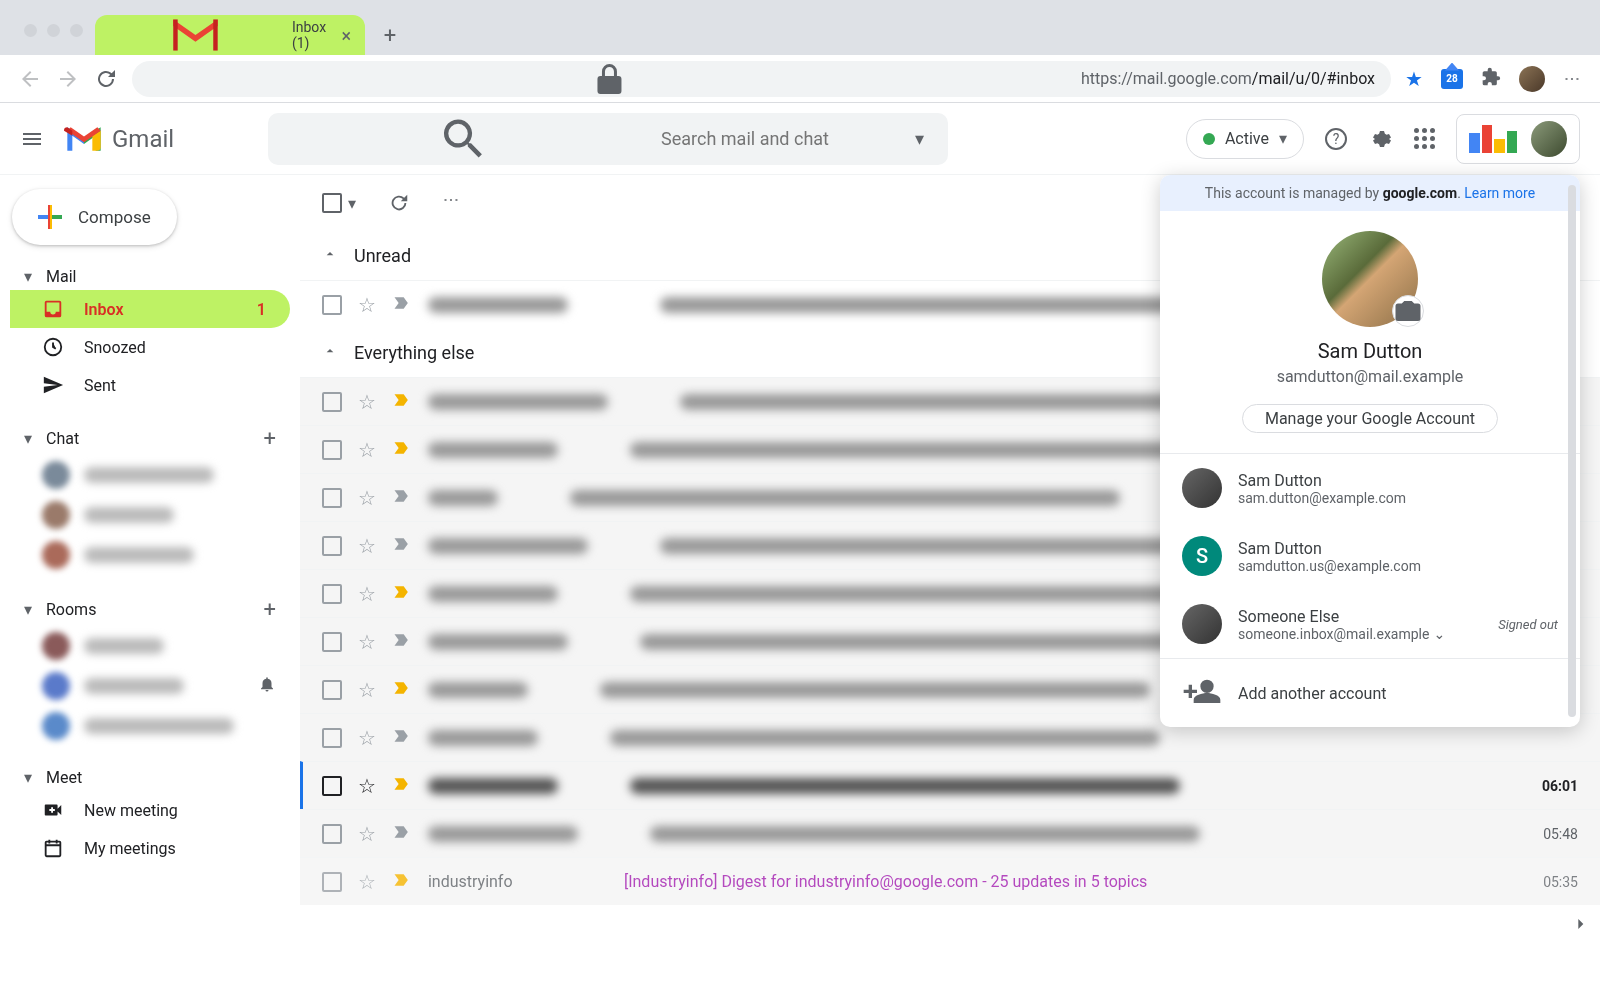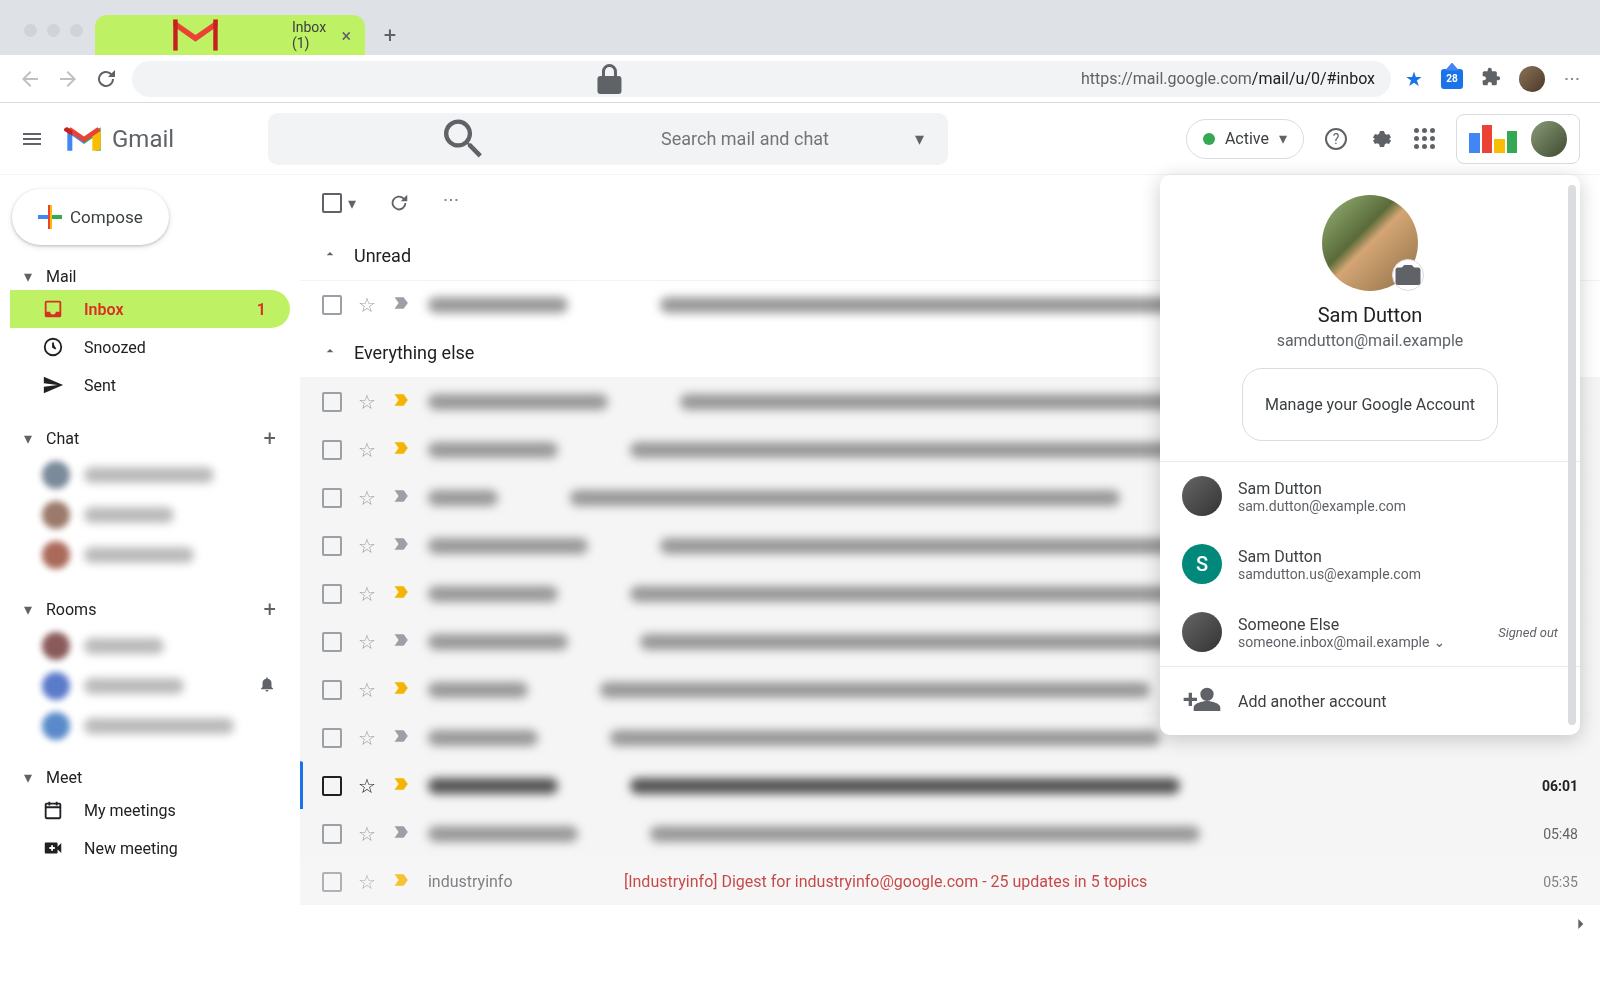--- a/index.html
+++ b/index.html
@@ -47,21 +47,21 @@
 .lego span:nth-child(1){background:#4285f4;height:20px;}
 .lego span:nth-child(2){background:#ea4335;height:28px;}
 .lego span:nth-child(3){background:#fbbc04;height:14px;}
 .lego span:nth-child(4){background:#34a853;height:22px;}
 .avatar-md { width:36px;height:36px;border-radius:50%;background:linear-gradient(135deg,#8b9a7a,#3d4a2f);}
 .right-group { border:1px solid #dadce0;border-radius:8px;padding:6px 12px;display:flex;align-items:center;gap:14px;}
 
 
 .main { display: flex; height: calc(100% - 175px); }
 .sidebar { width: 300px; padding: 14px 10px; overflow:hidden;}
-.compose-btn { display:flex;align-items:center;gap:8px;background:#fff;border:none;border-radius:28px;height:56px;padding:0 26px;font-size:17px;color:#3c4043;box-shadow:0 1px 3px rgba(0,0,0,.2),0 2px 6px rgba(0,0,0,.1);margin-left:2px;}
+.compose-btn { display:flex;align-items:center;gap:16px;background:#fff;border:none;border-radius:28px;height:56px;padding:0 26px;font-size:17px;color:#3c4043;box-shadow:0 1px 3px rgba(0,0,0,.2),0 2px 6px rgba(0,0,0,.1);margin-left:2px;}
 .compose-plus { width:24px;height:24px;position:relative;}
 .compose-plus::before,.compose-plus::after{content:'';position:absolute;background:linear-gradient(90deg,#ea4335 50%,#fbbc04 50%);}
 .compose-plus::before{width:24px;height:4px;top:10px;left:0;background:linear-gradient(90deg,#4285f4 50%,#34a853 50%);}
 .compose-plus::after{width:4px;height:24px;top:0;left:10px;}
 
 .side-section { margin-top: 18px; }
 .side-section-hdr { display:flex;align-items:center;gap:8px;padding:4px 14px;font-size:16px;color:#202124;}
 .side-section-hdr .caret { width:14px;color:#5f6368;}
 .side-section-hdr .add { margin-left:auto;color:#5f6368;font-size:22px;}
 .side-item { display:flex;align-items:center;gap:20px;height:38px;padding:0 14px 0 32px;font-size:16px;color:#202124;border-radius:0 20px 20px 0;}
@@ -88,33 +88,33 @@
 .email-row.shaded{background:#f5f5f5;}
 .email-row.unread{border-left:3px solid #1a73e8;padding-left:19px;}
 .email-row .cbox{border-color:#9aa0a6;}
 .star-icon{color:#9aa0a6;font-size:20px;}
 .label-icon{color:#9aa0a6;}
 .important-icon{color:#f4b400;}
 .blur-sender{width:140px;height:16px;background:#999;border-radius:8px;filter:blur(5px);}
 .blur-subject{flex:1;height:16px;background:#999;border-radius:8px;filter:blur(5px);max-width:550px;}
 .row-time{margin-left:auto;font-size:14px;color:#5f6368;}
 .row-sender-text{font-size:16px;color:#5f6368;}
-.row-subject-text{font-size:16px;color:#b91c1c;}
+.row-subject-text{font-size:16px;color:#a21caf;}
 
 
 .account-popup { position:absolute; top:0; right:20px; width:420px; background:#fff; border-radius:10px; box-shadow:0 4px 20px rgba(0,0,0,.2); z-index:100; overflow:hidden;}
 .popup-banner { background:#e8f0fe;padding:10px 16px;font-size:14px;color:#5f6368;text-align:center;}
 .popup-banner b{color:#202124;}
 .popup-banner a{color:#1a73e8;text-decoration:none;}
 .popup-main{padding:20px;text-align:center;border-bottom:1px solid #e8eaed;}
 .popup-avatar{width:96px;height:96px;border-radius:50%;margin:0 auto 12px;background:linear-gradient(135deg,#9ab87a 0%,#5a6b3a 40%,#d4a574 50%,#8b6f47 100%);position:relative;}
 .camera-badge{position:absolute;bottom:0;right:-6px;width:32px;height:32px;border-radius:50%;background:#fff;border:1px solid #dadce0;display:flex;align-items:center;justify-content:center;color:#5f6368;}
 .popup-name{font-size:20px;color:#202124;margin-bottom:4px;}
 .popup-email{font-size:16px;color:#5f6368;margin-bottom:18px;}
-.manage-btn{border:1px solid #dadce0;background:#fff;border-radius:20px;padding:26px 22px;font-size:16px;color:#3c4043;text-align:center;}
+.manage-btn{border:1px solid #dadce0;background:#fff;border-radius:20px;padding:4px 22px;font-size:16px;color:#3c4043;text-align:center;}
 .acct-row{display:flex;align-items:center;gap:16px;padding:14px 22px;}
 .acct-av{width:40px;height:40px;border-radius:50%;flex-shrink:0;}
 .acct-av.teal{background:#00897b;color:#fff;display:flex;align-items:center;justify-content:center;font-size:20px;font-weight:500;}
 .acct-av.photo{background:linear-gradient(135deg,#666,#333);}
 .acct-av.icon{display:flex;align-items:center;justify-content:center;color:#5f6368;}
 .acct-info{flex:1;}
 .acct-name{font-size:16px;color:#3c4043;}
 .acct-email{font-size:14px;color:#5f6368;}
 .acct-status{font-size:13px;color:#5f6368;font-style:italic;}
 .acct-chev{color:#5f6368;}
@@ -327,34 +327,34 @@
     </div>
 
     <div class="side-section">
       <div class="side-section-hdr">
         <span class="caret">▾</span>
         <span>Meet</span>
       </div>
       <div class="side-item">
         <span class="sicon">
             <svg viewBox="0 0 24 24">
+              <path fill="currentColor" d="M17 10.5V7a1 1 0 0 0-1-1H4a1 1 0 0 0-1 1v10a1 1 0 0 0 1 1h12a1 1 0 0 0 1-1v-3.5l4 4v-11zM10 15v-2H8v-2h2V9h2v2h2v2h-2v2z"></path>
+            </svg>
+          </span>
+        <span>New meeting</span>
+      </div>
+      <div class="side-item">
+        <span class="sicon">
+            <svg viewBox="0 0 24 24">
               <rect x="4" y="5" width="16" height="16" rx="1" fill="none" stroke="currentColor" stroke-width="2"></rect>
               <path stroke="currentColor" stroke-width="2" d="M4 9h16M8 3v4M16 3v4"></path>
             </svg>
           </span>
         <span>My meetings</span>
       </div>
-      <div class="side-item">
-        <span class="sicon">
-            <svg viewBox="0 0 24 24">
-              <path fill="currentColor" d="M17 10.5V7a1 1 0 0 0-1-1H4a1 1 0 0 0-1 1v10a1 1 0 0 0 1 1h12a1 1 0 0 0 1-1v-3.5l4 4v-11zM10 15v-2H8v-2h2V9h2v2h2v2h-2v2z"></path>
-            </svg>
-          </span>
-        <span>New meeting</span>
-      </div>
     </div>
   </div>
 
   <div class="content">
     <div class="toolbar">
       <div class="cbox-wrap">
           <div class="cbox"></div>
           <span>▾</span>
         </div>
       <div class="tb-icon"><svg viewBox="0 0 24 24">
@@ -495,20 +495,23 @@
         <span class="important-icon"><svg width="20" height="20" viewBox="0 0 24 24">
             <path fill="currentColor" d="M3 5h11l5 7-5 7H3l5-7z"></path>
           </svg></span>
         <span class="row-sender-text" style="width:180px;">industryinfo</span>
         <span class="row-subject-text">[Industryinfo] Digest for industryinfo@google.com - 25 updates in 5 topics</span>
         <span class="row-time">05:35</span>
       </div>
 
     <div class="account-popup">
       <div class="popup-scroll"></div>
+      <div class="popup-banner">
+        <span>This account is managed by </span><b>google.com</b><span>. </span><a href="#">Learn more</a>
+      </div>
       <div class="popup-main">
         <div class="popup-avatar">
           <div class="camera-badge">
               <svg width="18" height="18" viewBox="0 0 24 24">
                 <path fill="currentColor" d="M12 15a3 3 0 1 0 0-6 3 3 0 0 0 0 6zm8-9h-3l-2-2H9L7 6H4a2 2 0 0 0-2 2v10a2 2 0 0 0 2 2h16a2 2 0 0 0 2-2V8a2 2 0 0 0-2-2z"></path>
               </svg>
             </div>
         </div>
         <div class="popup-name">Sam Dutton</div>
         <div class="popup-email">samdutton@mail.example</div>

